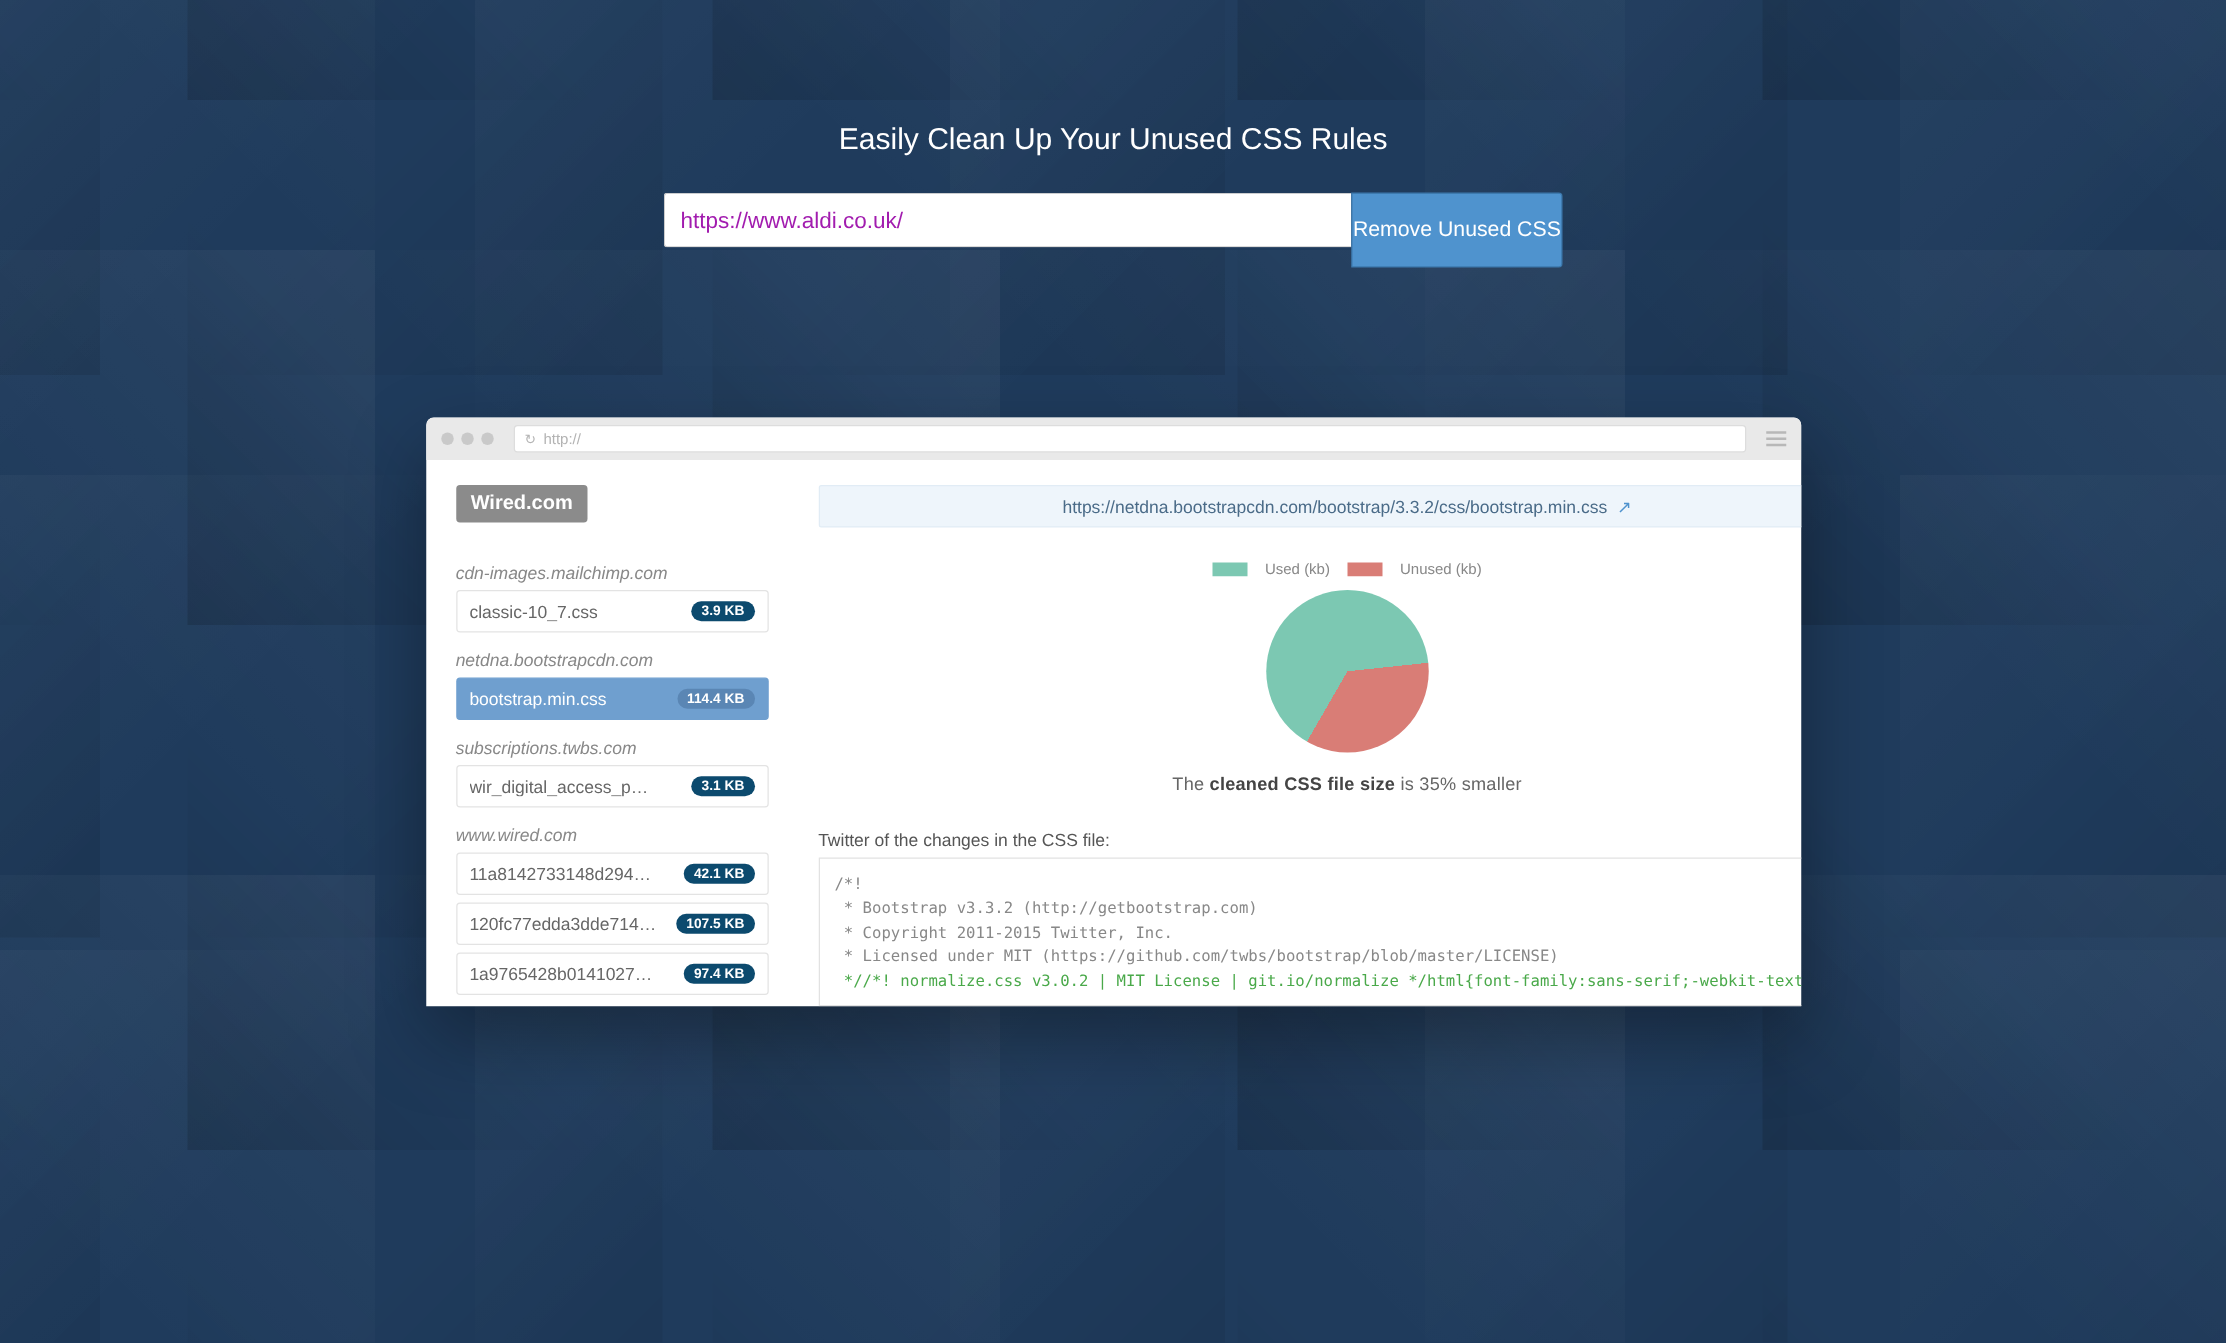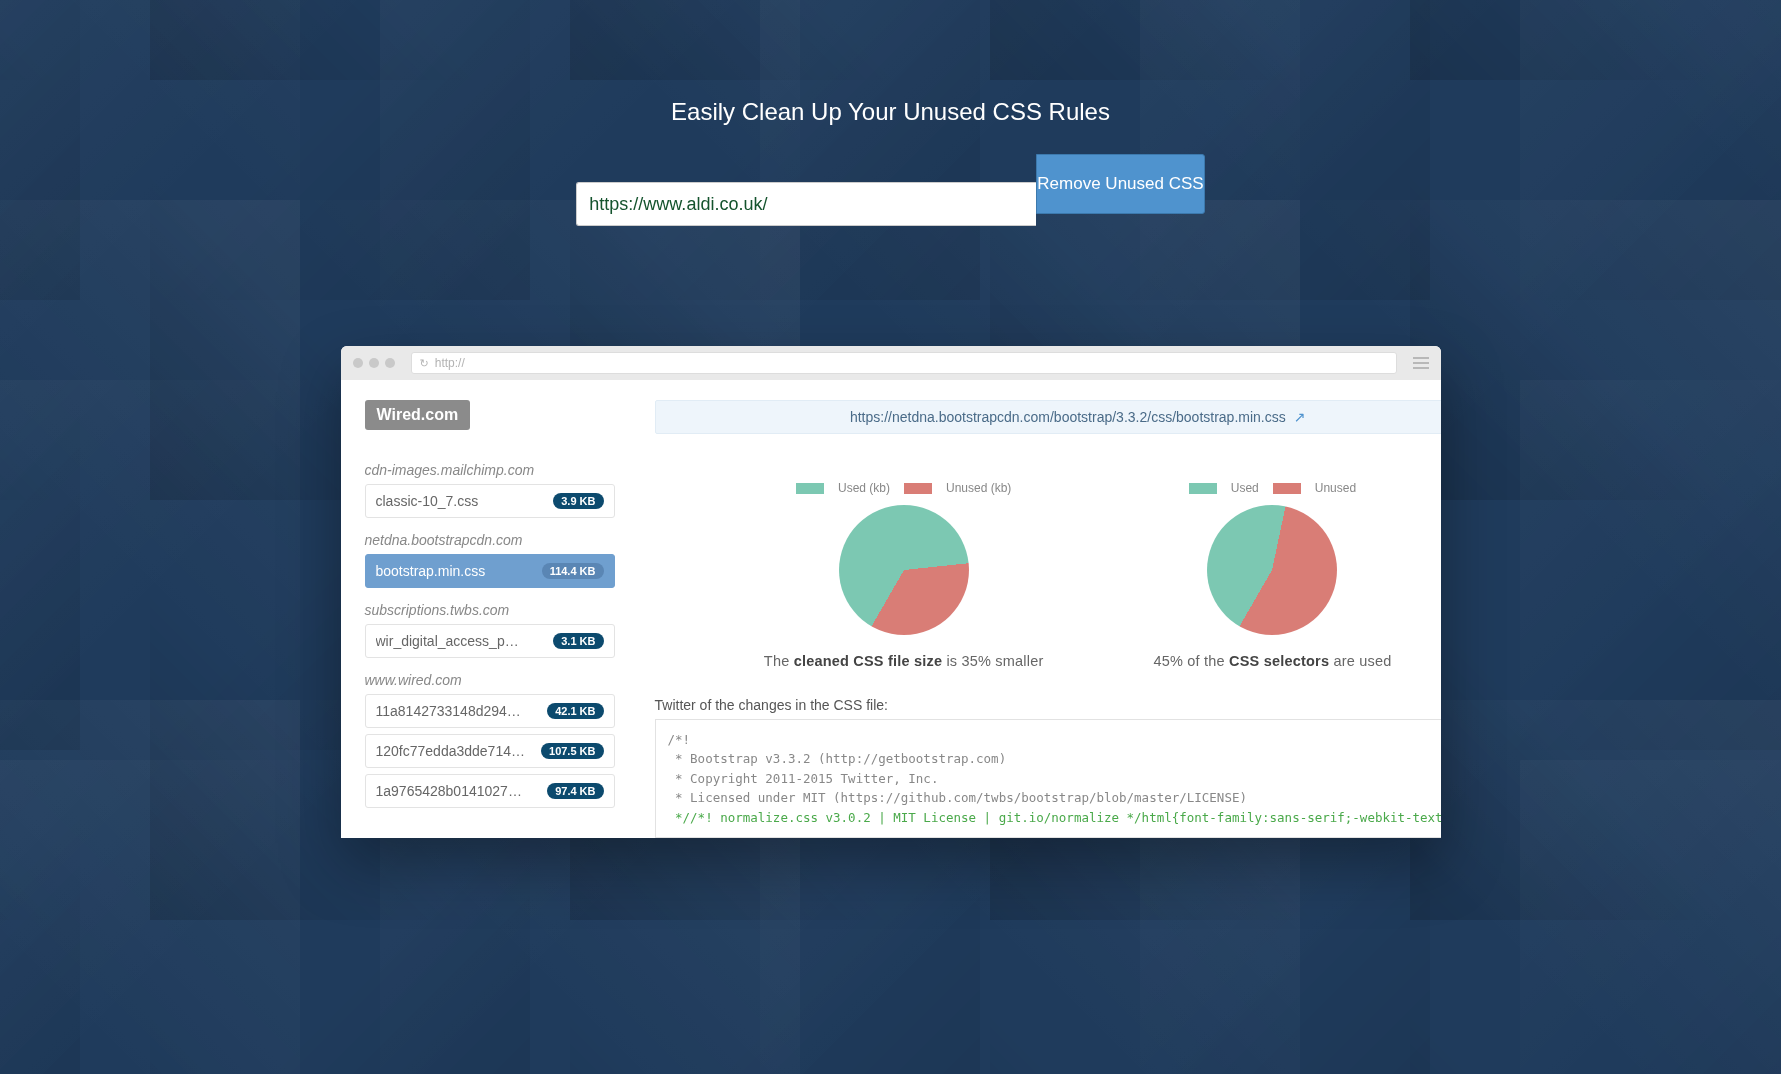--- a/index.html
+++ b/index.html
@@ -15,24 +15,23 @@
     background-position: 0 0, 150px 80px, 300px 200px, 80px 300px;
     min-height: 100vh;
     overflow: hidden;
   }
   .hero { text-align: center; color: #fff; padding: 78px 20px 40px; }
   .hero h1 { font-size: 55px; font-weight: 400; letter-spacing: .5px; }
   .hero h1 .bold { font-weight: 700; }
   .hero .sub { font-size: 24px; margin-top: 20px; font-weight: 400; }
   .search-row { margin: 28px auto 0; display: flex; justify-content: center; }
   .search-row input {
-    width: 460px; height: 44px; font-size: 18px; padding: 0 12px;
+    width: 550px; height: 44px; font-size: 18px; padding: 0 12px;
     border: 1px solid #ccc; border-right: none; border-radius: 3px 0 0 3px;
-    color: #14532d;
-    margin-top: 28px;
+    color: #a21caf;
   }
   .search-row button {
     height: 60px; padding: 0 0; font-size: 17px;
     background: #4f93ce; color: #fff; border: 1px solid #3c79ad;
     border-radius: 0 3px 3px 0; cursor: pointer;
   }
 
   .browser {
     width: 1100px; margin: 80px auto 0; background: #fff;
     border-radius: 6px 6px 0 0; box-shadow: 0 25px 60px rgba(0,0,0,.35);
@@ -72,21 +71,21 @@
   .file.active .pill { background:#5a86b4; }
   .file .fname { overflow:hidden; text-overflow:ellipsis; white-space:nowrap; max-width:150px; }
 
   .main { flex: 1; padding-left: 40px; }
   .url-bar {
     background:#eef5fb; color:#4a6b88; text-align:center; font-size:14px;
     padding:8px; border-radius:2px; border:1px solid #e1ecf5;
   }
   .url-bar .ext { color:#4f93ce; margin-left:4px; }
   .charts { display:flex; justify-content:center; gap:110px; margin-top:26px; }
-  .chart-col { text-align:center;margin-top:21px; }
+  .chart-col { text-align:center; }
   .legend { font-size:12px; color:#888; margin-bottom:10px; display:flex; gap:14px; justify-content:center; align-items:center; }
   .sw { width:28px; height:11px; display:inline-block; }
   .sw.teal { background:#7cc8b2; }
   .sw.red  { background:#d97d76; }
   .pie { width:130px; height:130px; border-radius:50%; margin:0 auto; position:relative; }
   .cap { font-size:14.5px; color:#666; margin-top:18px; letter-spacing:.2px; }
   .cap b { color:#444; }
   .preview-label { font-size:14px; color:#555; margin-top:28px; margin-bottom:6px; }
   .code {
     border:1px solid #e2e2e2; padding:10px 12px;
@@ -171,32 +170,20 @@
             <span class="sw teal"></span>
               <span>Used (kb)</span>
             <span class="sw red"></span>
               <span>Unused (kb)</span>
           </div>
           <div class="pie" id="pie1" style="background: conic-gradient(from 210deg, rgb(124, 200, 178) 0deg, rgb(124, 200, 178) 234deg, rgb(217, 125, 118) 234deg, rgb(217, 125, 118) 360deg);"></div>
           <div class="cap">
             <span>The </span><b>cleaned CSS file size</b><span> is 35% smaller</span>
           </div>
         </div>
-        <div class="chart-col">
-          <div class="legend">
-            <span class="sw teal"></span>
-              <span>Used</span>
-            <span class="sw red"></span>
-              <span>Unused</span>
-          </div>
-          <div class="pie" id="pie2" style="background: conic-gradient(from 210deg, rgb(124, 200, 178) 0deg, rgb(124, 200, 178) 162deg, rgb(217, 125, 118) 162deg, rgb(217, 125, 118) 360deg);"></div>
-          <div class="cap">
-            <span>45% of the </span><b>CSS selectors</b><span> are used</span>
-          </div>
-        </div>
       </div>
 
       <div class="preview-label">Twitter of the changes in the CSS file:</div>
       <div class="code"><span>/*!
  * Bootstrap v3.3.2 (http://getbootstrap.com)
  * Copyright 2011-2015 Twitter, Inc.
  * Licensed under MIT (https://github.com/twbs/bootstrap/blob/master/LICENSE)</span>
 <span class="green"> *//*! normalize.css v3.0.2 | MIT License | git.io/normalize */html{font-family:sans-serif;-webkit-text-size-</span></div>
     </div>
   </div>

